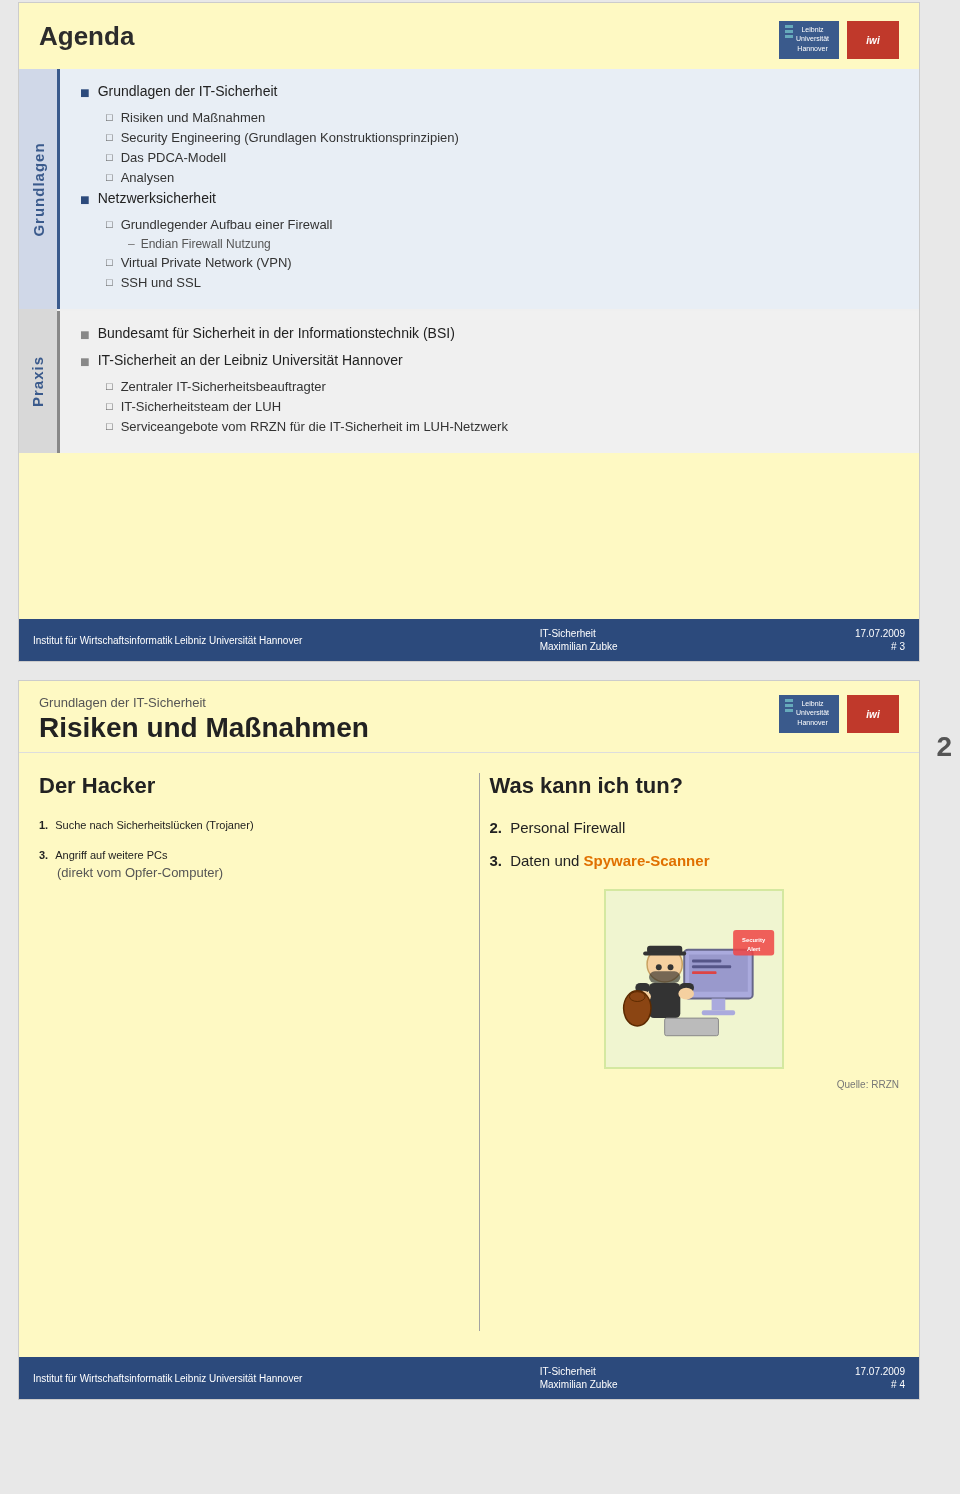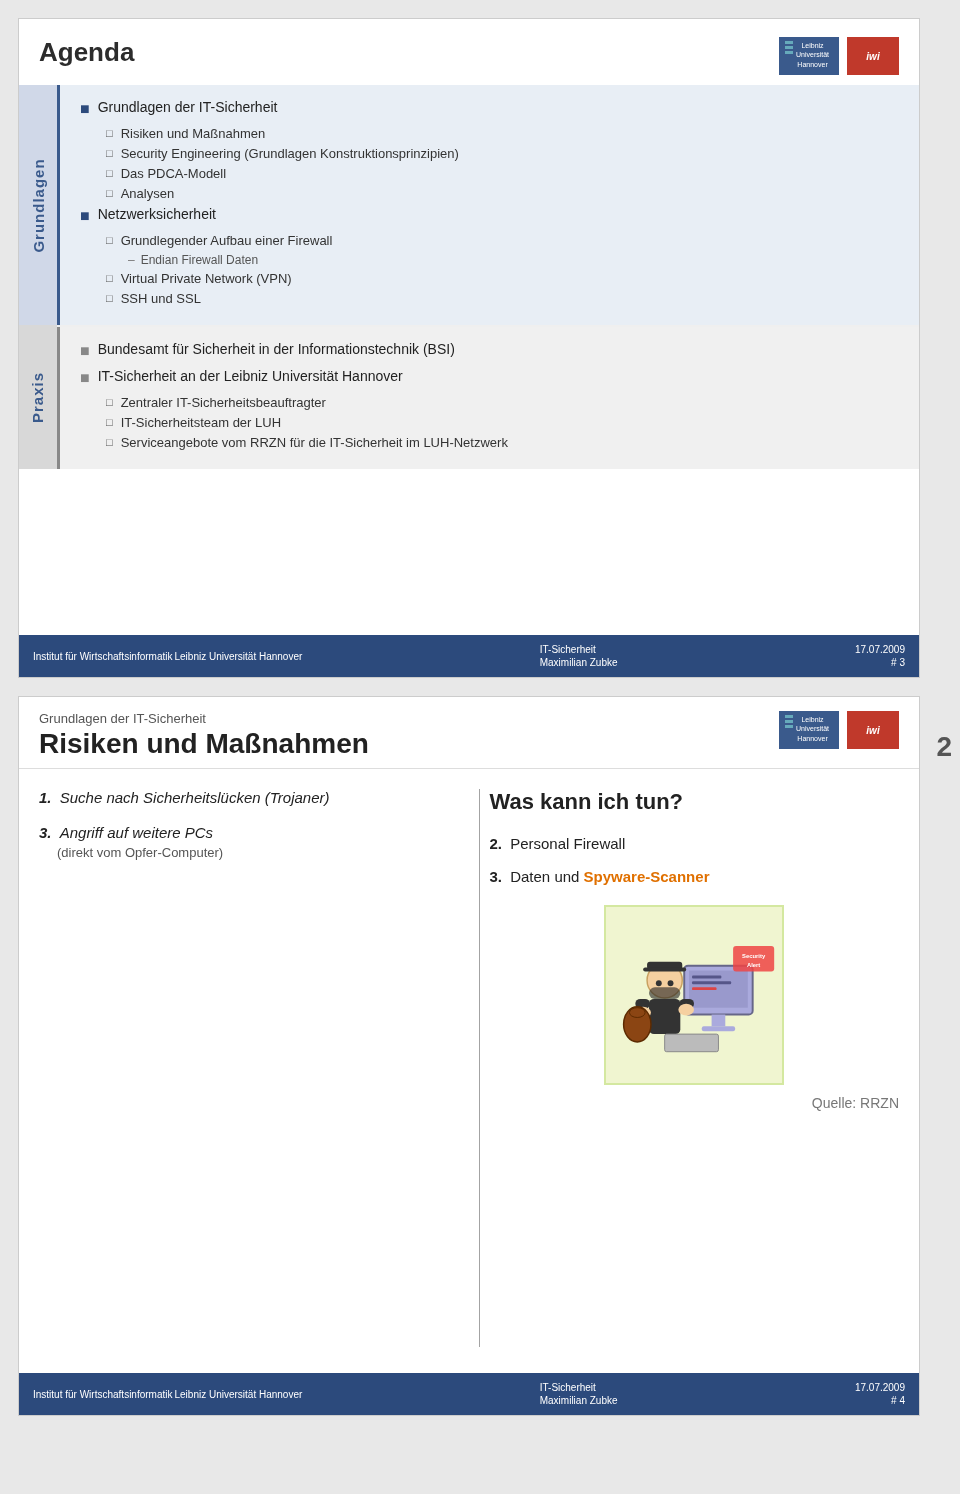--- a/index.html
+++ b/index.html
@@ -15,23 +15,23 @@
       position: absolute;
       right: 18px;
       top: 50%;
       transform: translateY(-50%);
       font-size: 28px;
       color: #555;
       font-weight: bold;
     }
 
     .slide {
-      background: #ffffff;
+      background: #fef9c3;
       border: 1px solid #ccc;
-      margin: 18px 40px 18px 18px;
+      margin: 2px 40px 18px 18px;
       position: relative;
     }
 
     
     .slide1 {
       padding: 0;
       height: 660px;
     }
 
     .slide1-header {
@@ -262,24 +262,23 @@
       font-weight: bold;
       color: #222;
       margin-bottom: 20px;
     }
 
     .numbered-item {
       margin-bottom: 18px;
     }
 
     .numbered-item-header {
-      font-size: 15px;
+      font-size: 11px;
       color: #222;
       margin-bottom: 4px;
-      font-style: italic;
     }
 
     .numbered-item-header strong {
       color: #222;
     }
 
     .numbered-item-sub {
       font-size: 13px;
       color: #555;
       margin-left: 18px;
@@ -298,21 +297,21 @@
       color: #e07000;
       font-weight: bold;
     }
 
     .hacker-illustration {
       margin-top: 20px;
       text-align: center;
     }
 
     .quelle {
-      font-size: 14px;
+      font-size: 10px;
       color: #777;
       text-align: right;
       margin-top: 6px;
     }
 
     .slide2-footer {
       position: absolute;
       bottom: 0;
       left: 0;
       right: 0;
@@ -406,21 +405,21 @@
             <span>Netzwerksicherheit</span>
           </div>
           <div class="sub-bullets">
             <div class="sub-bullet">
               <span class="sub-bullet-icon">□</span>
               <span>Grundlegender Aufbau einer Firewall</span>
             </div>
             <div class="sub-sub-bullets">
               <div class="sub-sub-bullet">
                 <span class="dash">–</span>
-                <span>Endian Firewall Daten</span>
+                <span>Endian Firewall Nutzung</span>
               </div>
             </div>
             <div class="sub-bullet">
               <span class="sub-bullet-icon">□</span>
               <span>Virtual Private Network (VPN)</span>
             </div>
             <div class="sub-bullet">
               <span class="sub-bullet-icon">□</span>
               <span>SSH und SSL</span>
             </div>
@@ -501,20 +500,21 @@
         </div>
         <div class="logo-iwi">
           <span>iwi</span>
         </div>
       </div>
     </div>
 
     <div class="slide2-body">
 
       <div class="slide2-left">
+        <div class="col-title">Der Hacker</div>
 
         <div class="numbered-item">
           <div class="numbered-item-header">
             <strong>1.</strong>
             <span style="margin-left:4px;">Suche nach Sicherheitslücken (Trojaner)</span>
           </div>
         </div>
 
 
         <div class="numbered-item">

